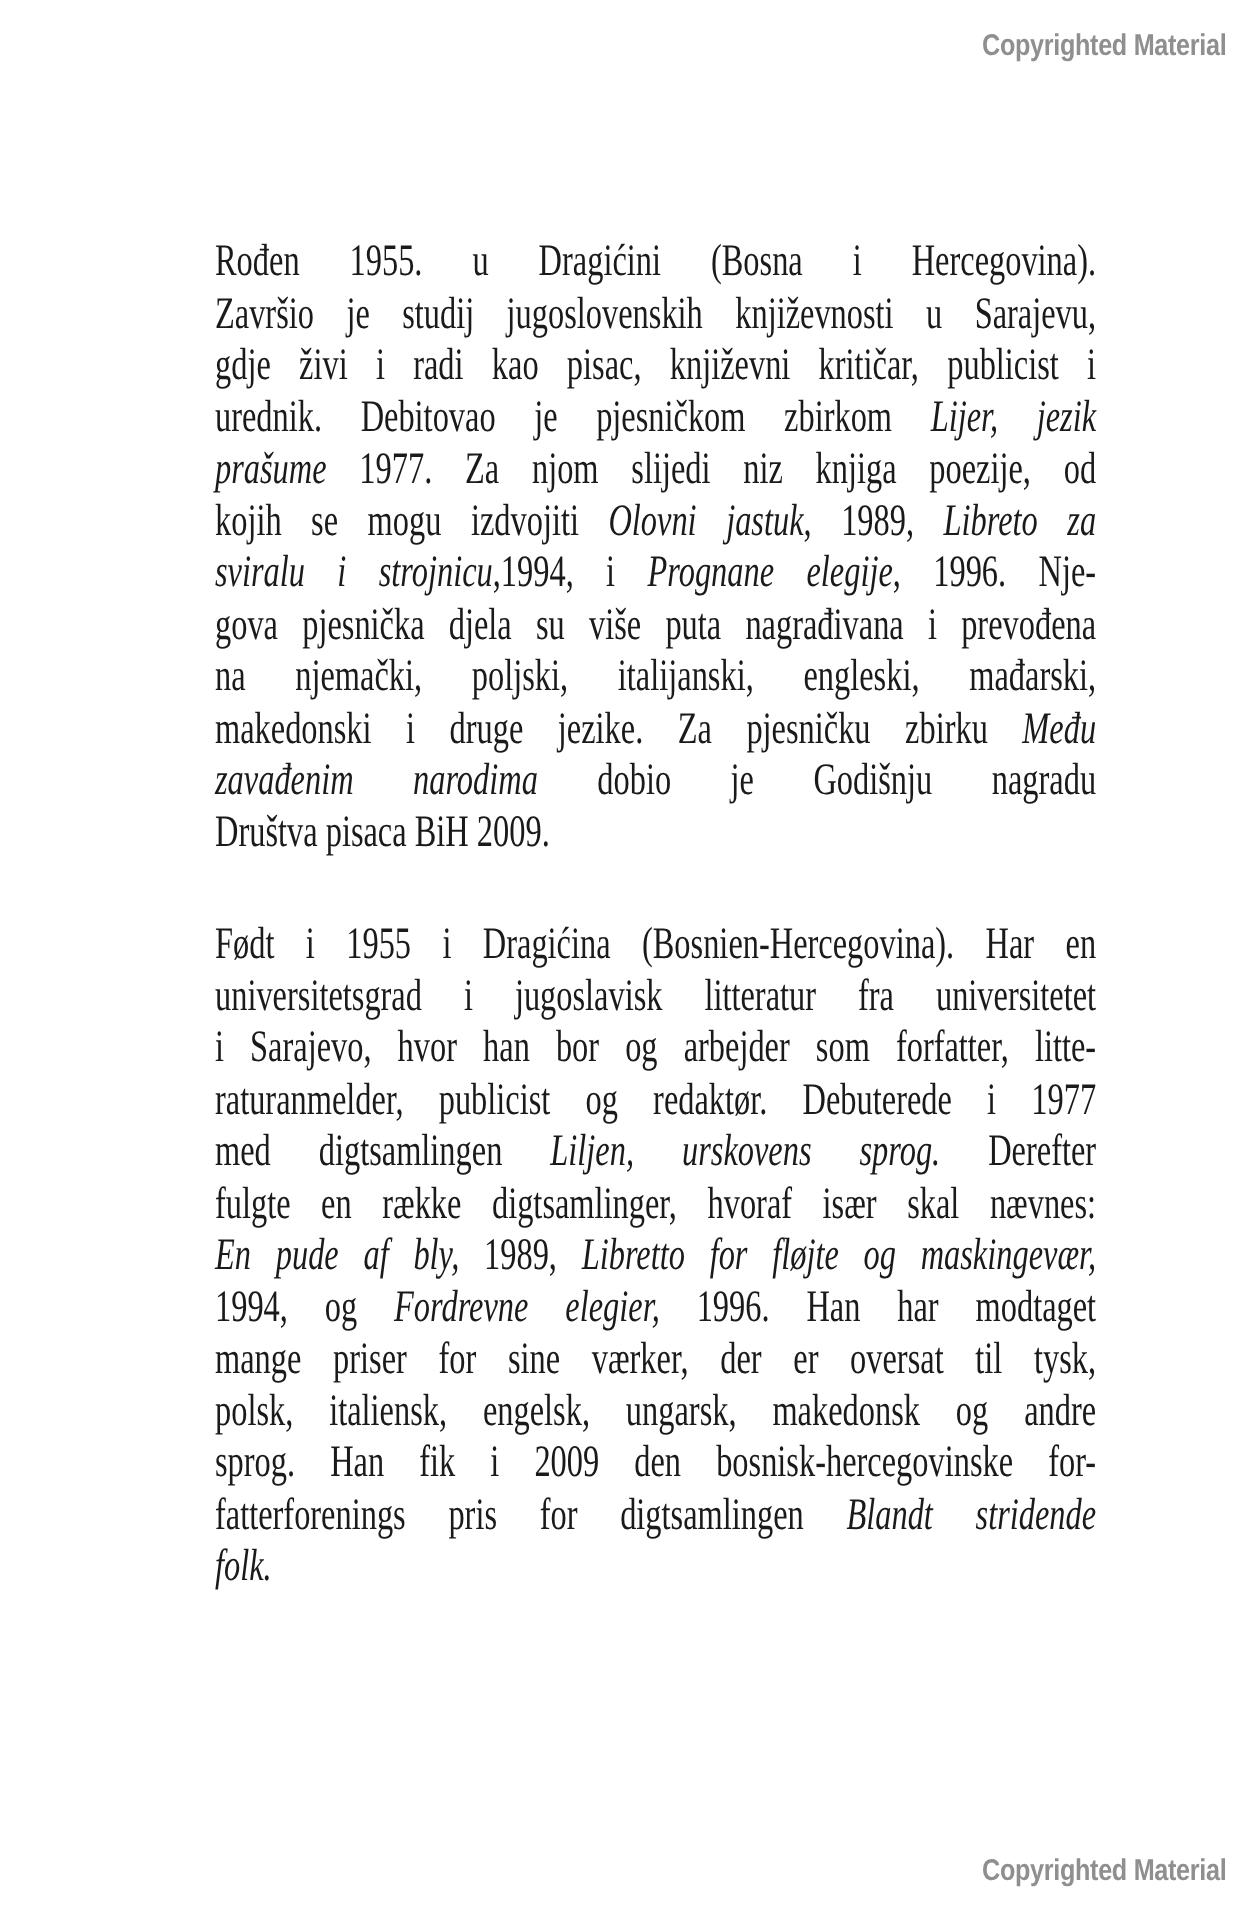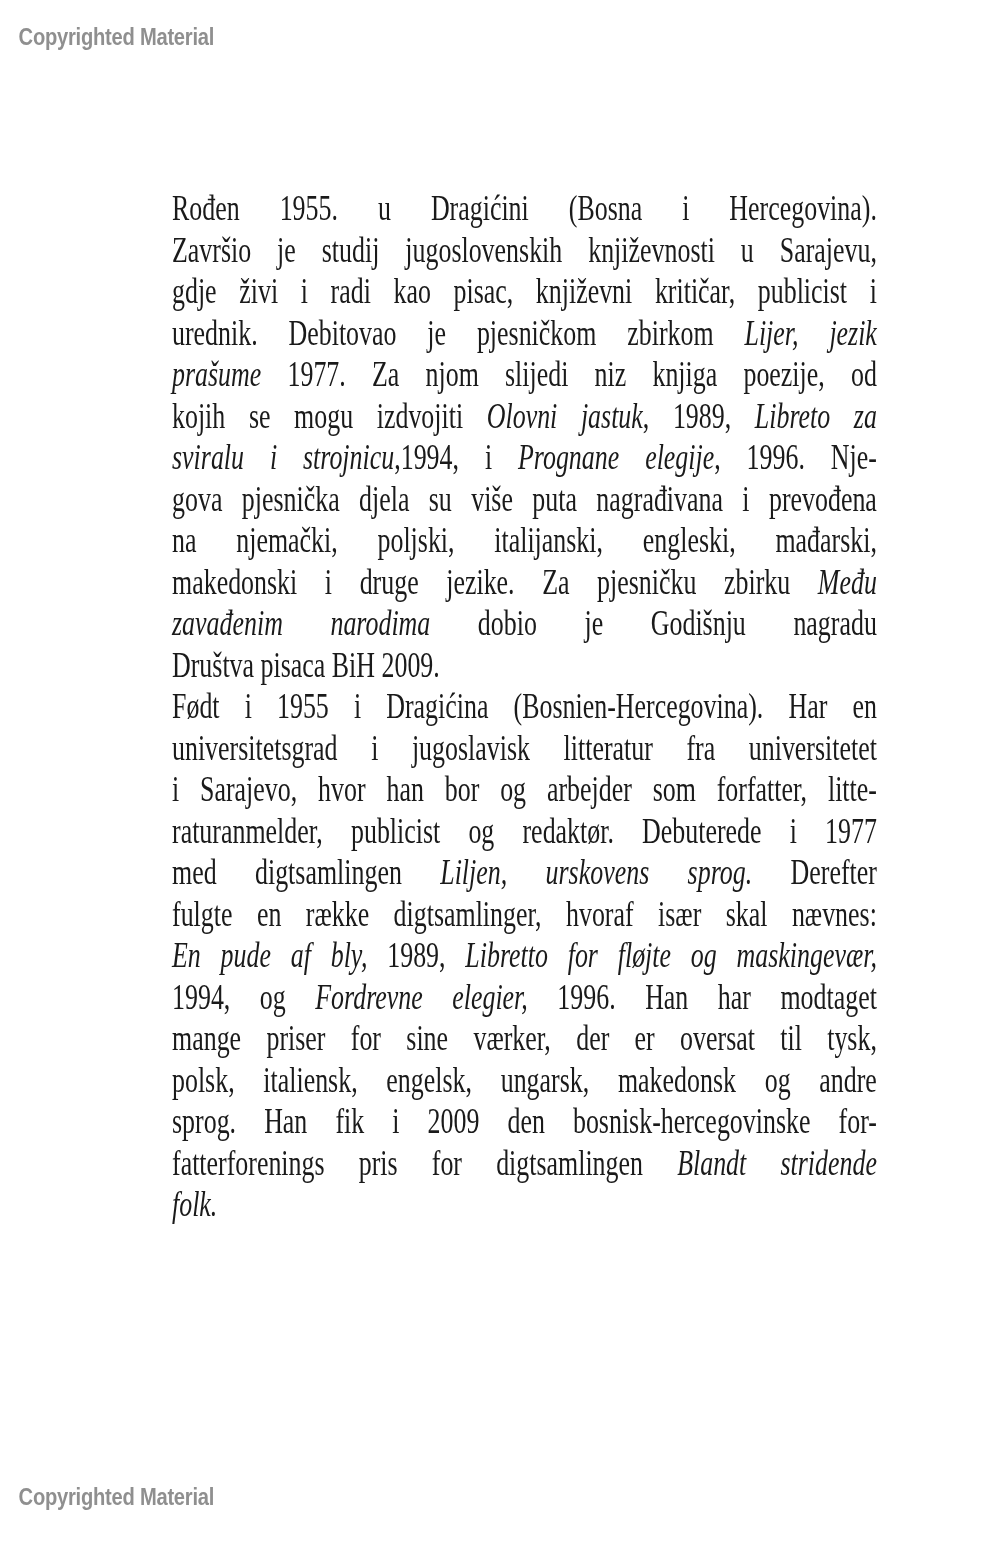--- a/index.html
+++ b/index.html
@@ -13,21 +13,21 @@
     height: 1545px;
     background: #ffffff;
     overflow: hidden;
     font-family: "Liberation Serif", serif;
   }
   .copyright-banner {
     position: absolute;
     left: 0;
     width: 100%;
     display: flex;
-    justify-content: flex-start;
+    justify-content: flex-end;
   }
   .copyright-banner.top { top: 24px; }
   .copyright-banner.bottom { top: 1484px; }
   .copyright-banner .notice {
     font-family: "Liberation Sans", sans-serif;
     font-weight: bold;
     font-size: 24px;
     line-height: 26px;
     color: #8f8f8f;
     letter-spacing: -0.3px;
@@ -35,21 +35,21 @@
     transform-origin: 50% 50%;
     white-space: nowrap;
   }
   .text-block {
     position: absolute;
     top: 188px;
     left: 172px;
     width: 705px;
     color: #1a1a1a;
   }
-  .para + .para { }
+  .para + .para { margin-top: 48px; }
   .line {
     height: 41.5px;
     line-height: 41.5px;
     font-size: 36px;
     width: 979px;               
     transform: scaleX(0.72);    
     transform-origin: 0 0;
     text-align: justify;
     text-align-last: justify;
     white-space: normal;

